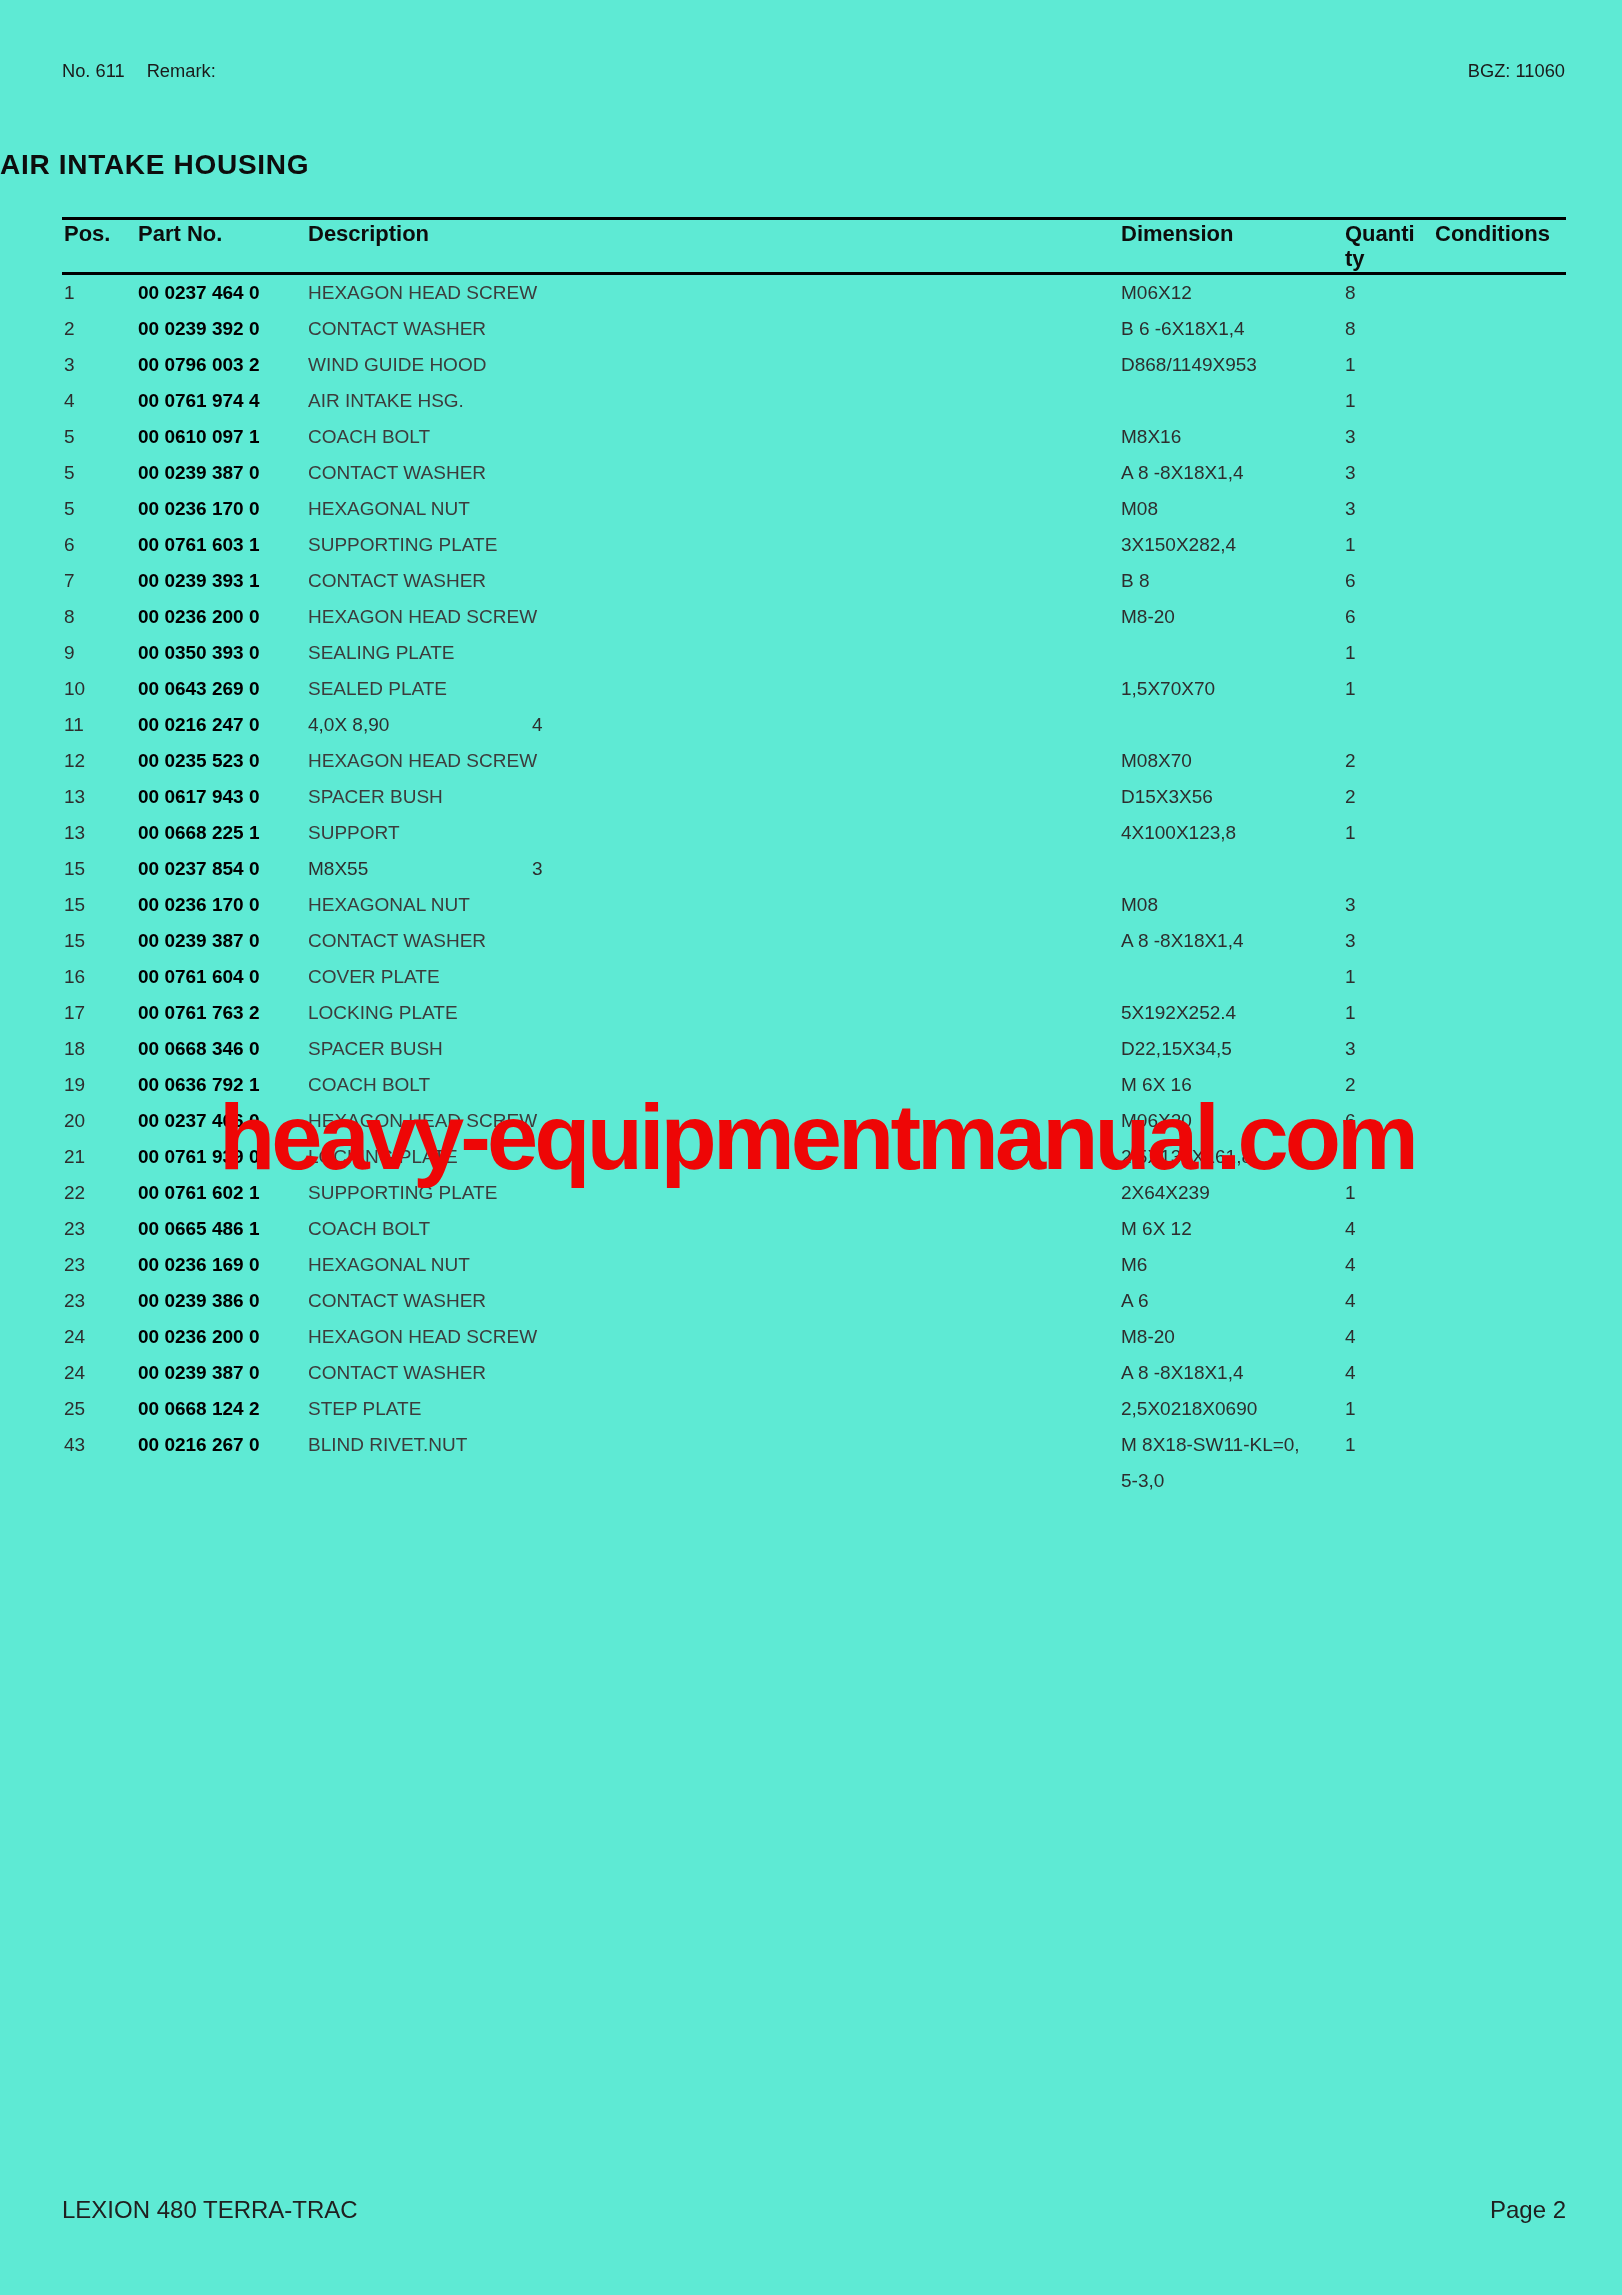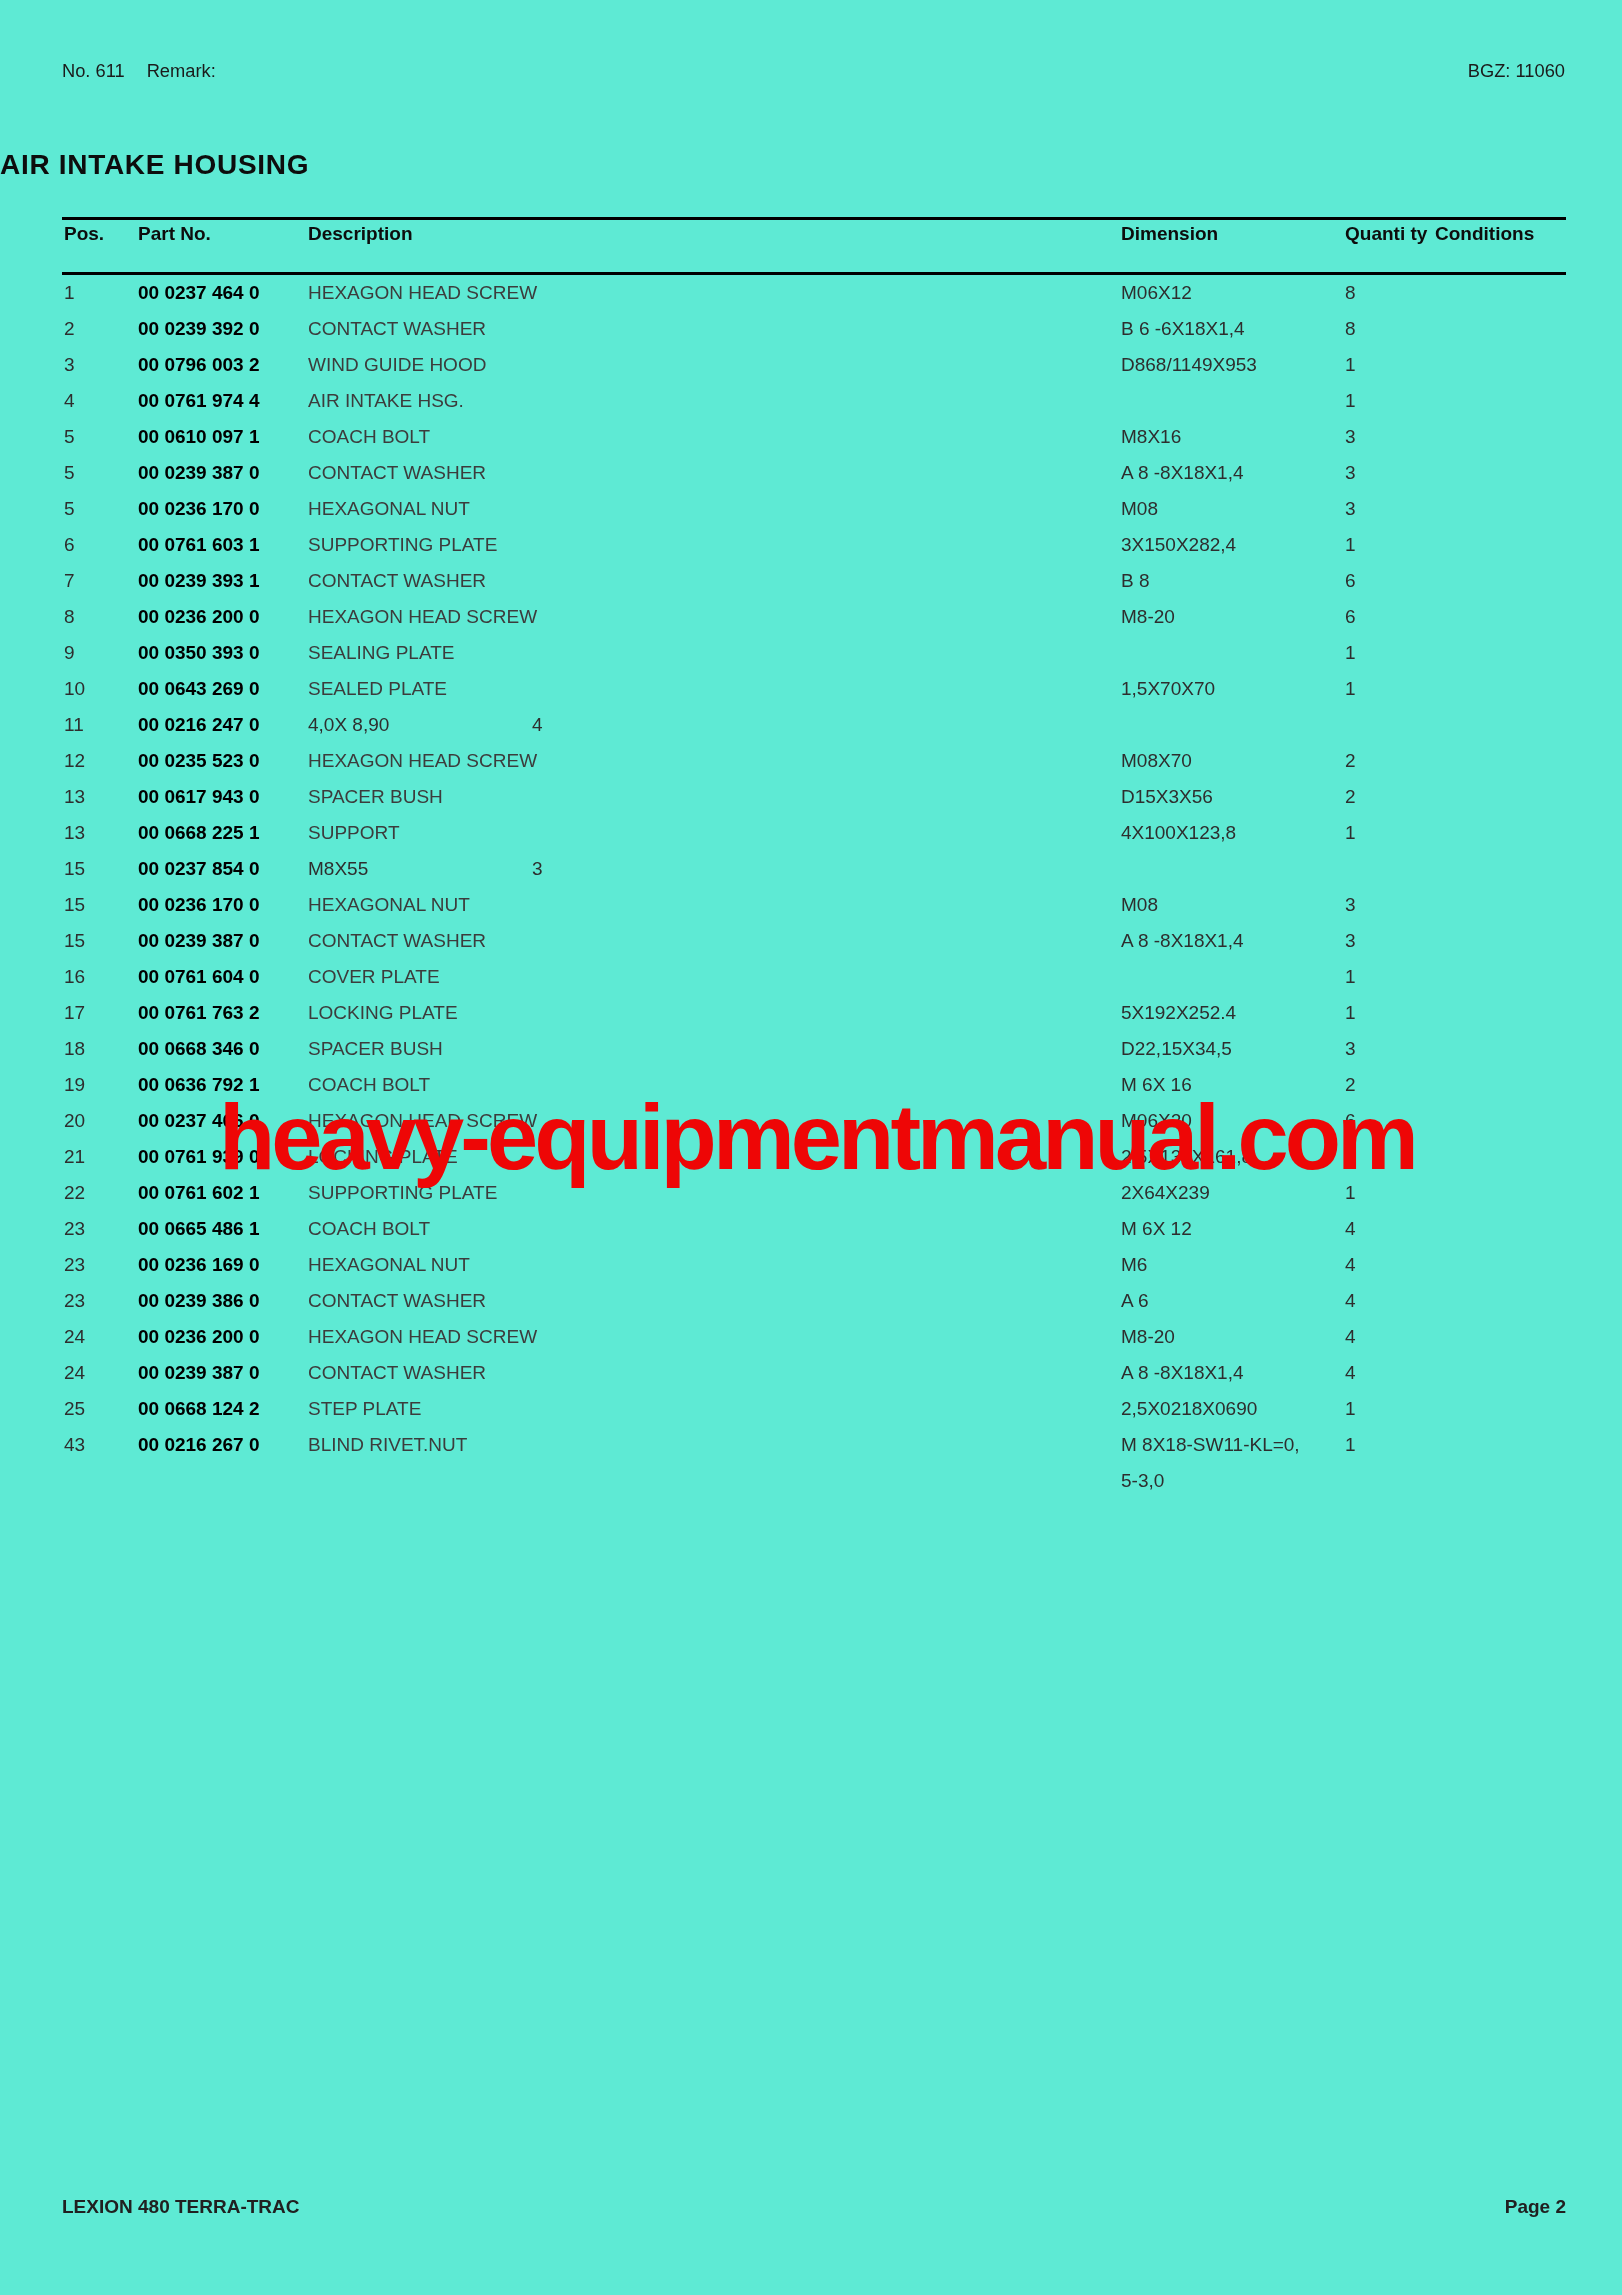--- a/index.html
+++ b/index.html
@@ -14,42 +14,42 @@
   }
   .meta-left{display:flex;gap:22px;}
   .page-title{
     position:absolute;left:0;right:0;top:149px;text-align:left;
     font-size:28px;font-weight:bold;letter-spacing:0.7px;color:#0d0d0d;
   }
   .parts-table{position:absolute;left:62px;top:217px;width:1504px;}
   .thead{
     display:flex;height:58px;box-sizing:border-box;
     border-top:3.3px solid #000;border-bottom:3.3px solid #000;
-    font-weight:bold;font-size:19px;line-height:25px;padding-top:1.3px;color:#0d0d0d;
+    font-weight:bold;font-size:22px;line-height:25px;padding-top:1.3px;color:#0d0d0d;
   }
   .row{display:flex;height:36px;font-size:19px;line-height:36px;}
   .cell{box-sizing:border-box;overflow:visible;}
   .c-pos{width:76px;padding-left:2px;}
   .c-part{width:170px;}
   .c-desc{width:813px;}
   .c-dim{width:224px;white-space:pre-line;}
   .c-qty{width:90px;}
   .c-cond{flex:1;}
   .row .c-part{font-weight:bold;color:#000;}
   .row .c-desc{color:#3c3c3c;}
   .row .c-dim,.row .c-qty,.row .c-pos{color:#2e2e2e;}
   .watermark{
     position:absolute;left:219px;top:1091px;
     font-size:92px;font-weight:bold;letter-spacing:-3.9px;
     line-height:1;white-space:nowrap;
   }
   .footer{
     position:absolute;left:62px;width:1504px;top:2196px;
     display:flex;justify-content:space-between;
-    font-size:19px;color:#202020;font-weight:bold;
+    font-size:24px;color:#202020;
   }
 </style>
 </head>
 <body>
 
 <div class="sheet">
 
   <div class="meta">
     <div class="meta-left">
       <span>No. 611</span>

